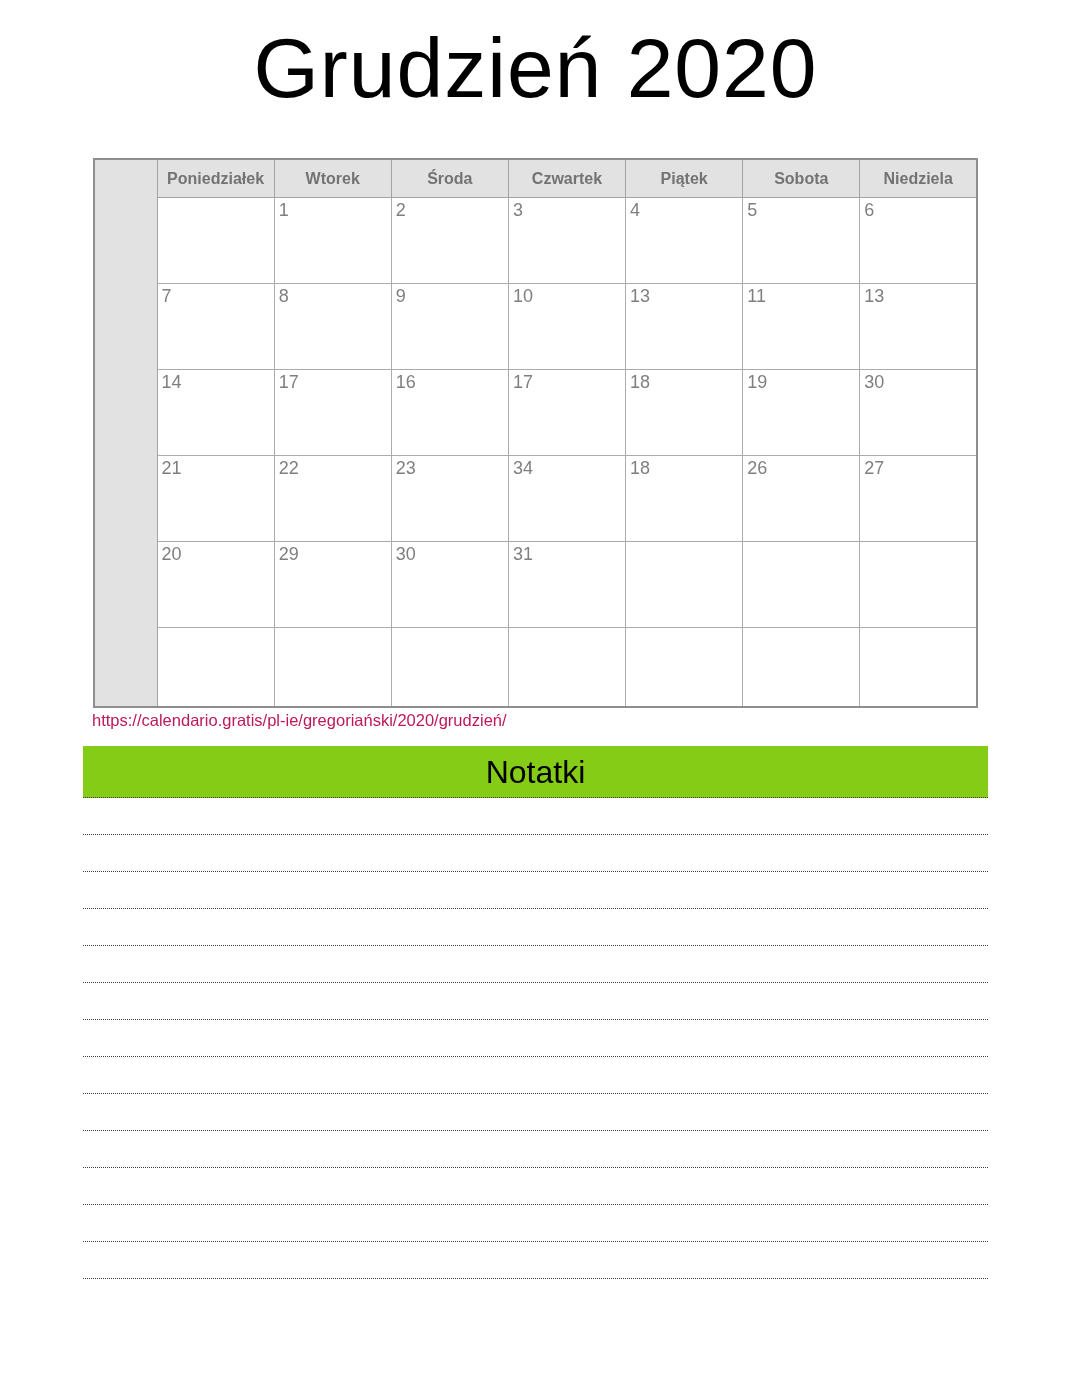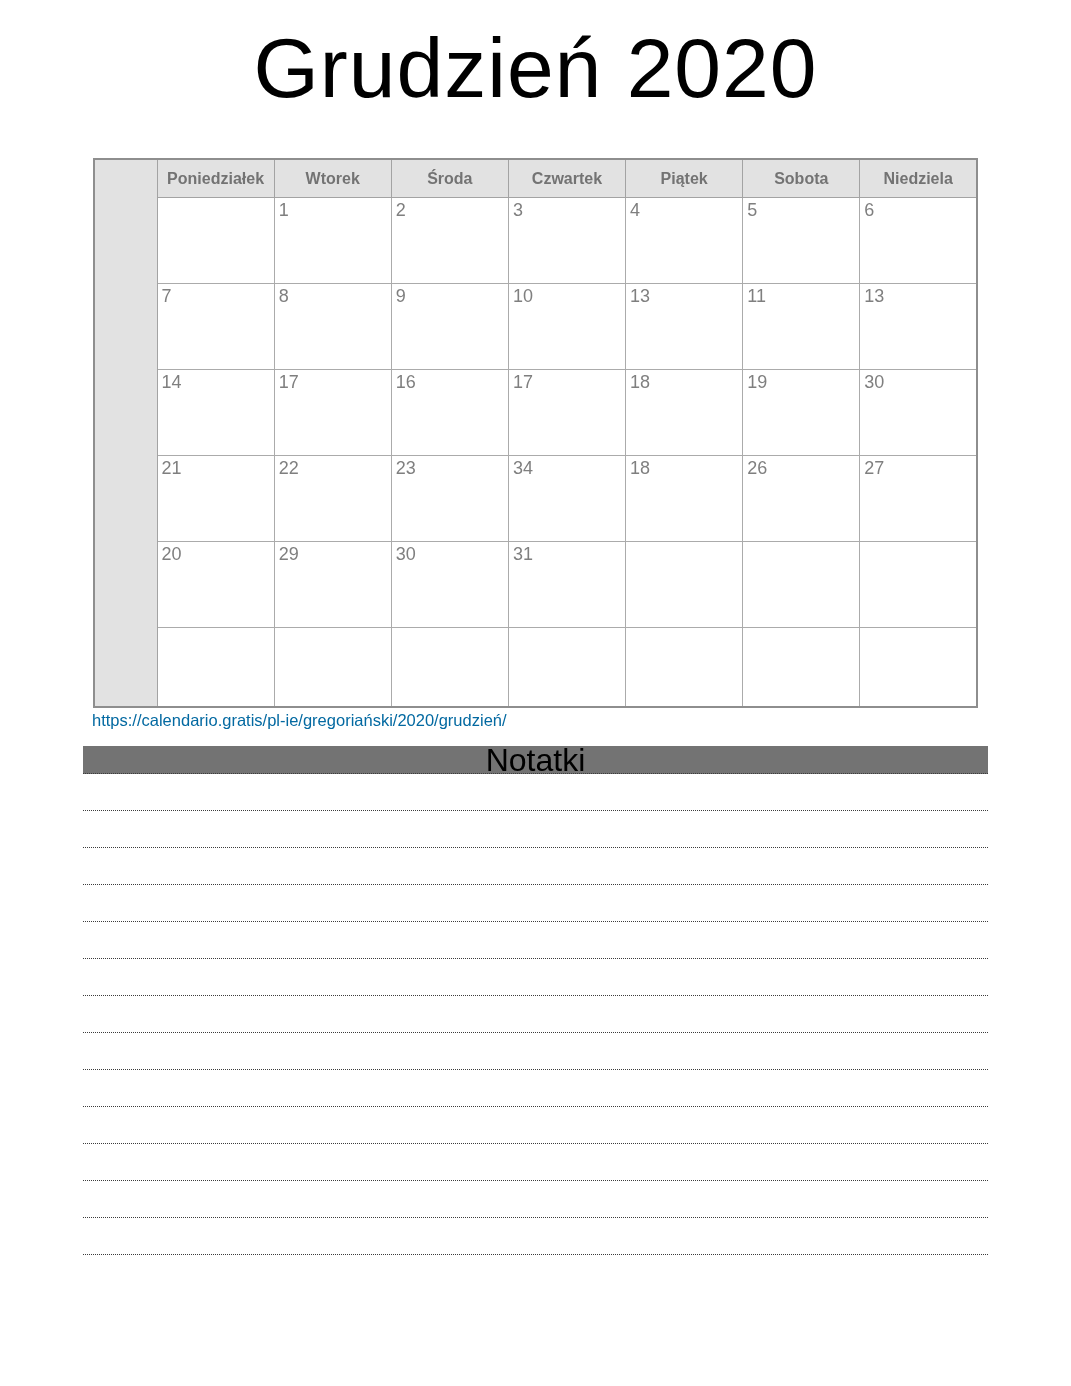--- a/index.html
+++ b/index.html
@@ -57,32 +57,32 @@
     color: #7f7f7f;
     padding: 2px 0 0 4px;
     background: #fff;
   }
   table.calendar tr.lastrow td.day { height: 76px; }
   .source-url {
     position: absolute;
     top: 711px;
     left: 92px;
     font-size: 16.5px;
-    color: #0369a1;
+    color: #be185d;
     white-space: nowrap;
   }
   .notes {
     position: absolute;
     top: 746px;
     left: 83px;
     width: 905px;
   }
   .notes-header {
-    background: #737373;
-    height: 28px;
+    background: #84cc16;
+    height: 52px;
     display: flex;
     align-items: center;
     justify-content: center;
     border-bottom: 1px dotted #3c3c3c;
     box-sizing: border-box;
   }
   .notes-title {
     font-size: 32px;
     color: #000;
     line-height: 1;

